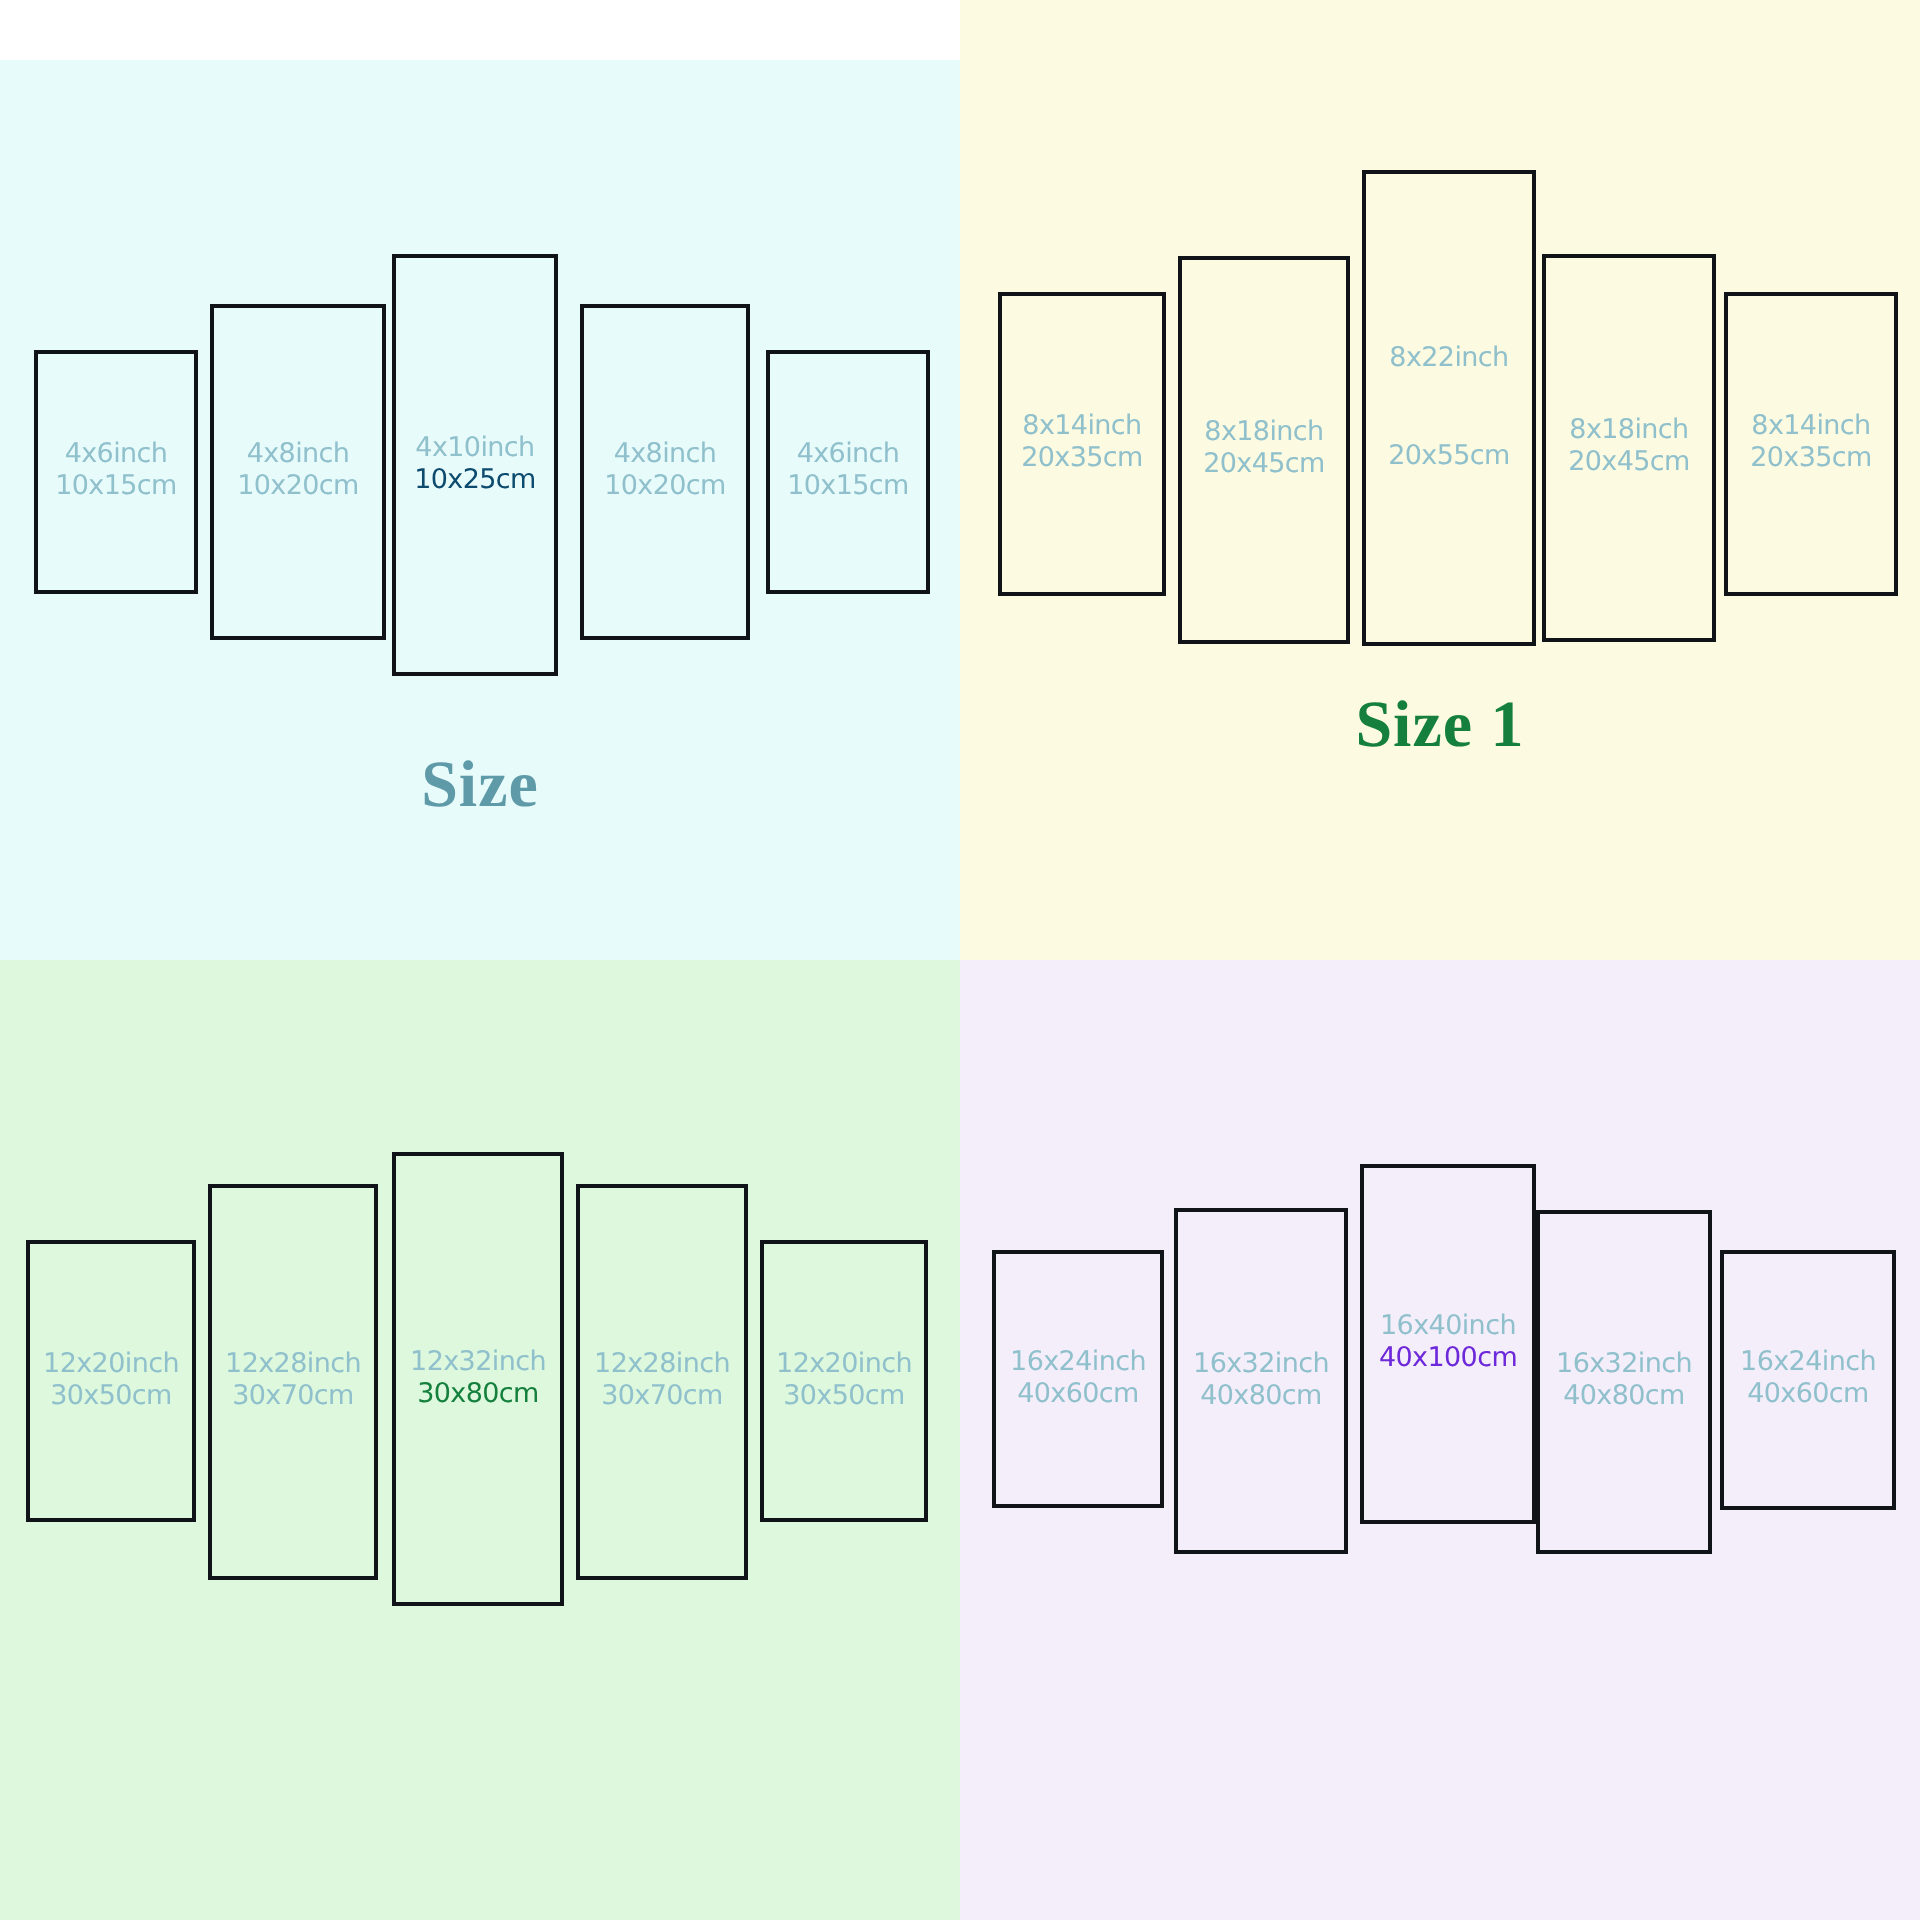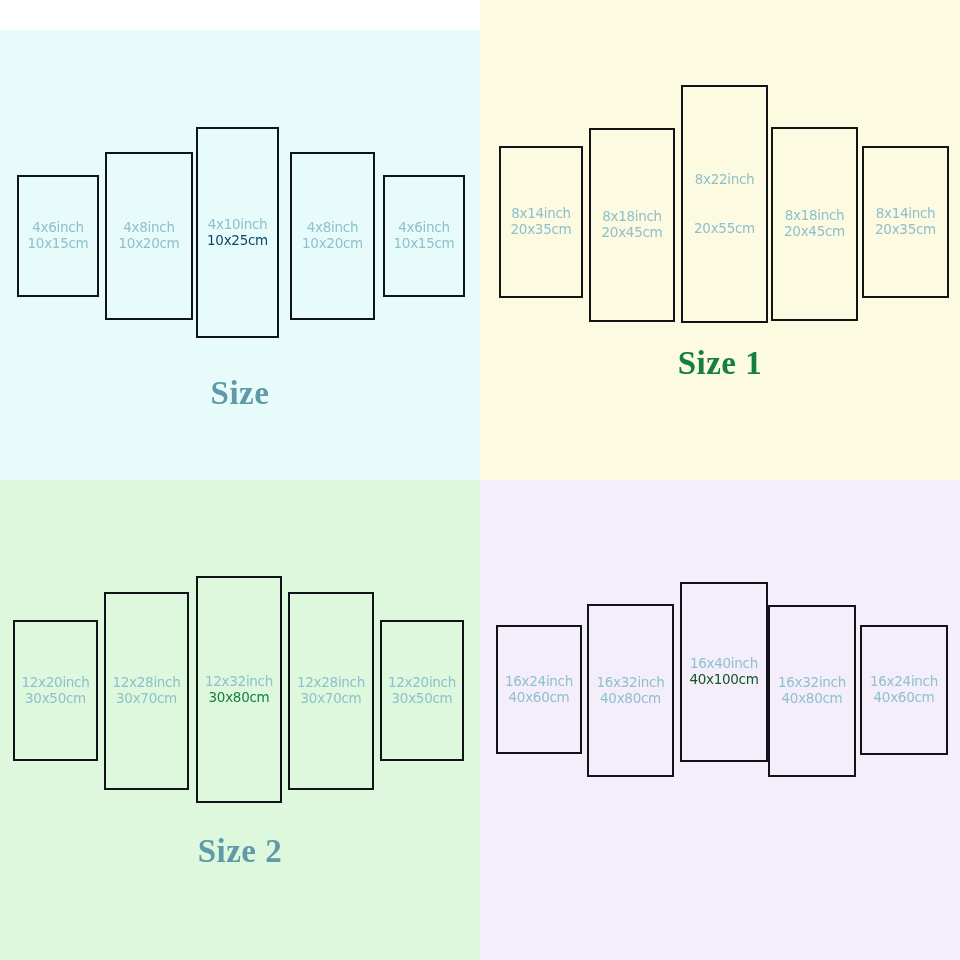--- a/index.html
+++ b/index.html
@@ -174,41 +174,40 @@
             <div class="panel-line" style="color: rgb(143, 192, 204);">30x70cm</div>
           </div>
         </div>
         <div class="panel" style="left: 380px; top: 140px; width: 84px; height: 141px; border-color: rgb(16, 20, 24);">
           <div class="panel-lines">
             <div class="panel-line" style="color: rgb(143, 192, 204);">12x20inch</div>
             <div class="panel-line" style="color: rgb(143, 192, 204);">30x50cm</div>
           </div>
         </div>
       </div>
-    <div class="quad-title" style="top: 353px; color: rgb(94, 154, 168);">Size 2</div>
   </div>
 
   <div class="quadrant q-br" style="background: rgb(244, 238, 250);">
     <div class="panels">
         <div class="panel" style="left: 16px; top: 145px; width: 86px; height: 129px; border-color: rgb(16, 20, 24);">
           <div class="panel-lines">
             <div class="panel-line" style="color: rgb(143, 192, 204);">16x24inch</div>
             <div class="panel-line" style="color: rgb(143, 192, 204);">40x60cm</div>
           </div>
         </div>
         <div class="panel" style="left: 107px; top: 124px; width: 87px; height: 173px; border-color: rgb(16, 20, 24);">
           <div class="panel-lines">
             <div class="panel-line" style="color: rgb(143, 192, 204);">16x32inch</div>
             <div class="panel-line" style="color: rgb(143, 192, 204);">40x80cm</div>
           </div>
         </div>
         <div class="panel" style="left: 200px; top: 102px; width: 88px; height: 180px; border-color: rgb(16, 20, 24);">
           <div class="panel-lines">
             <div class="panel-line" style="color: rgb(143, 192, 204);">16x40inch</div>
-            <div class="panel-line" style="color: #14532d;">40x100cm</div>
+            <div class="panel-line" style="color: #6d28d9;">40x100cm</div>
           </div>
         </div>
         <div class="panel" style="left: 288px; top: 125px; width: 88px; height: 172px; border-color: rgb(16, 20, 24);">
           <div class="panel-lines">
             <div class="panel-line" style="color: rgb(143, 192, 204);">16x32inch</div>
             <div class="panel-line" style="color: rgb(143, 192, 204);">40x80cm</div>
           </div>
         </div>
         <div class="panel" style="left: 380px; top: 145px; width: 88px; height: 130px; border-color: rgb(16, 20, 24);">
           <div class="panel-lines">

